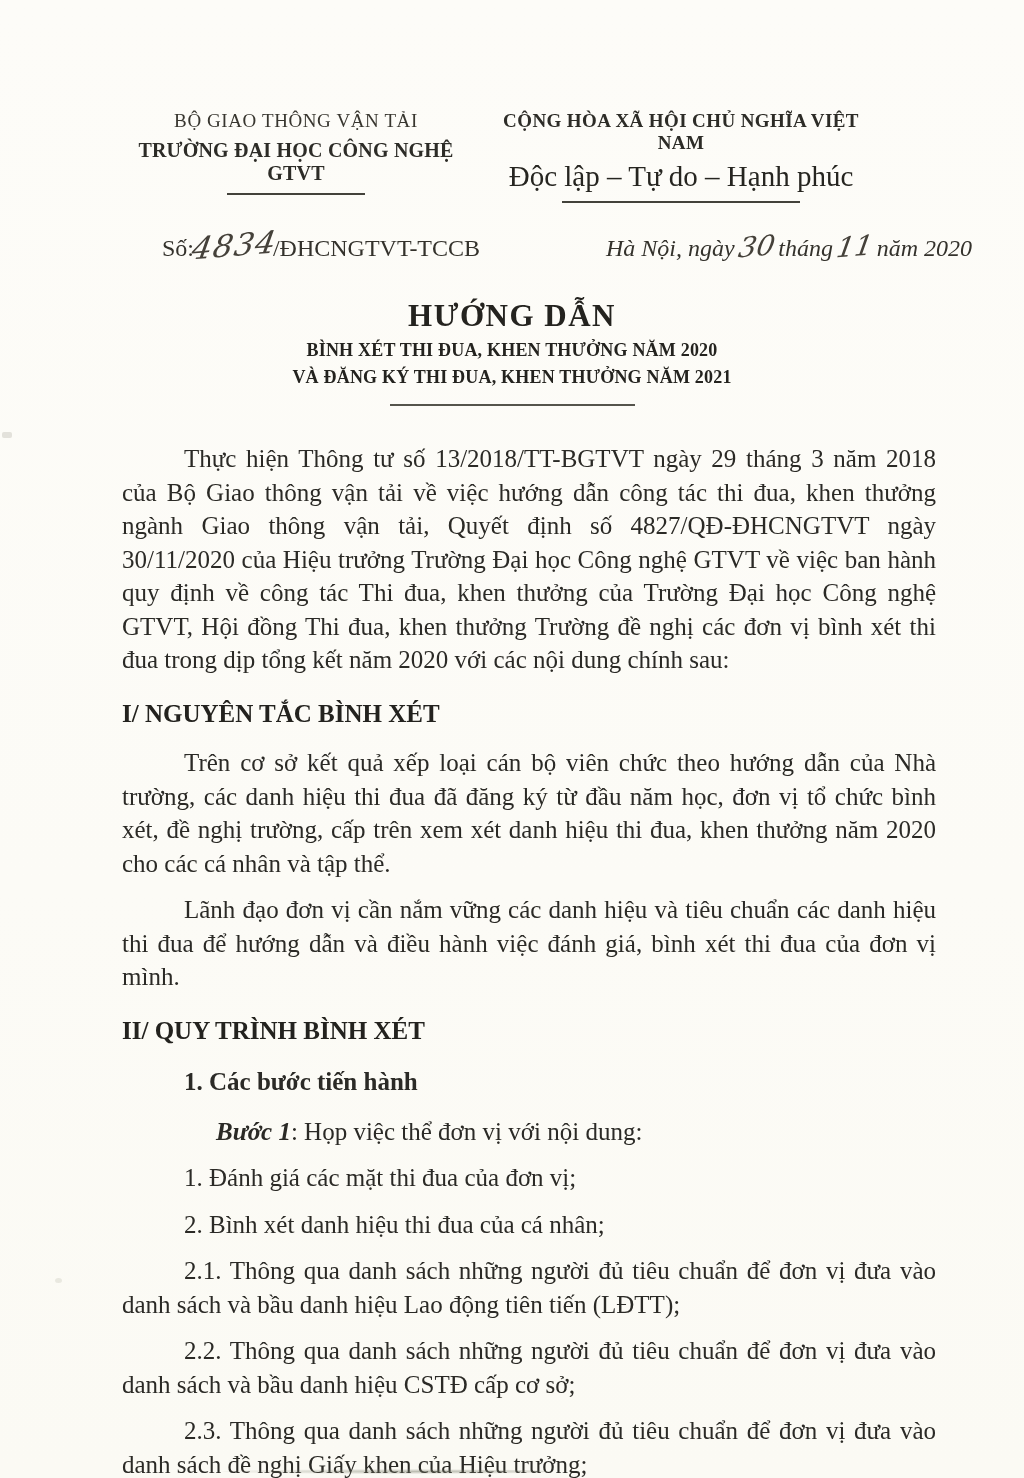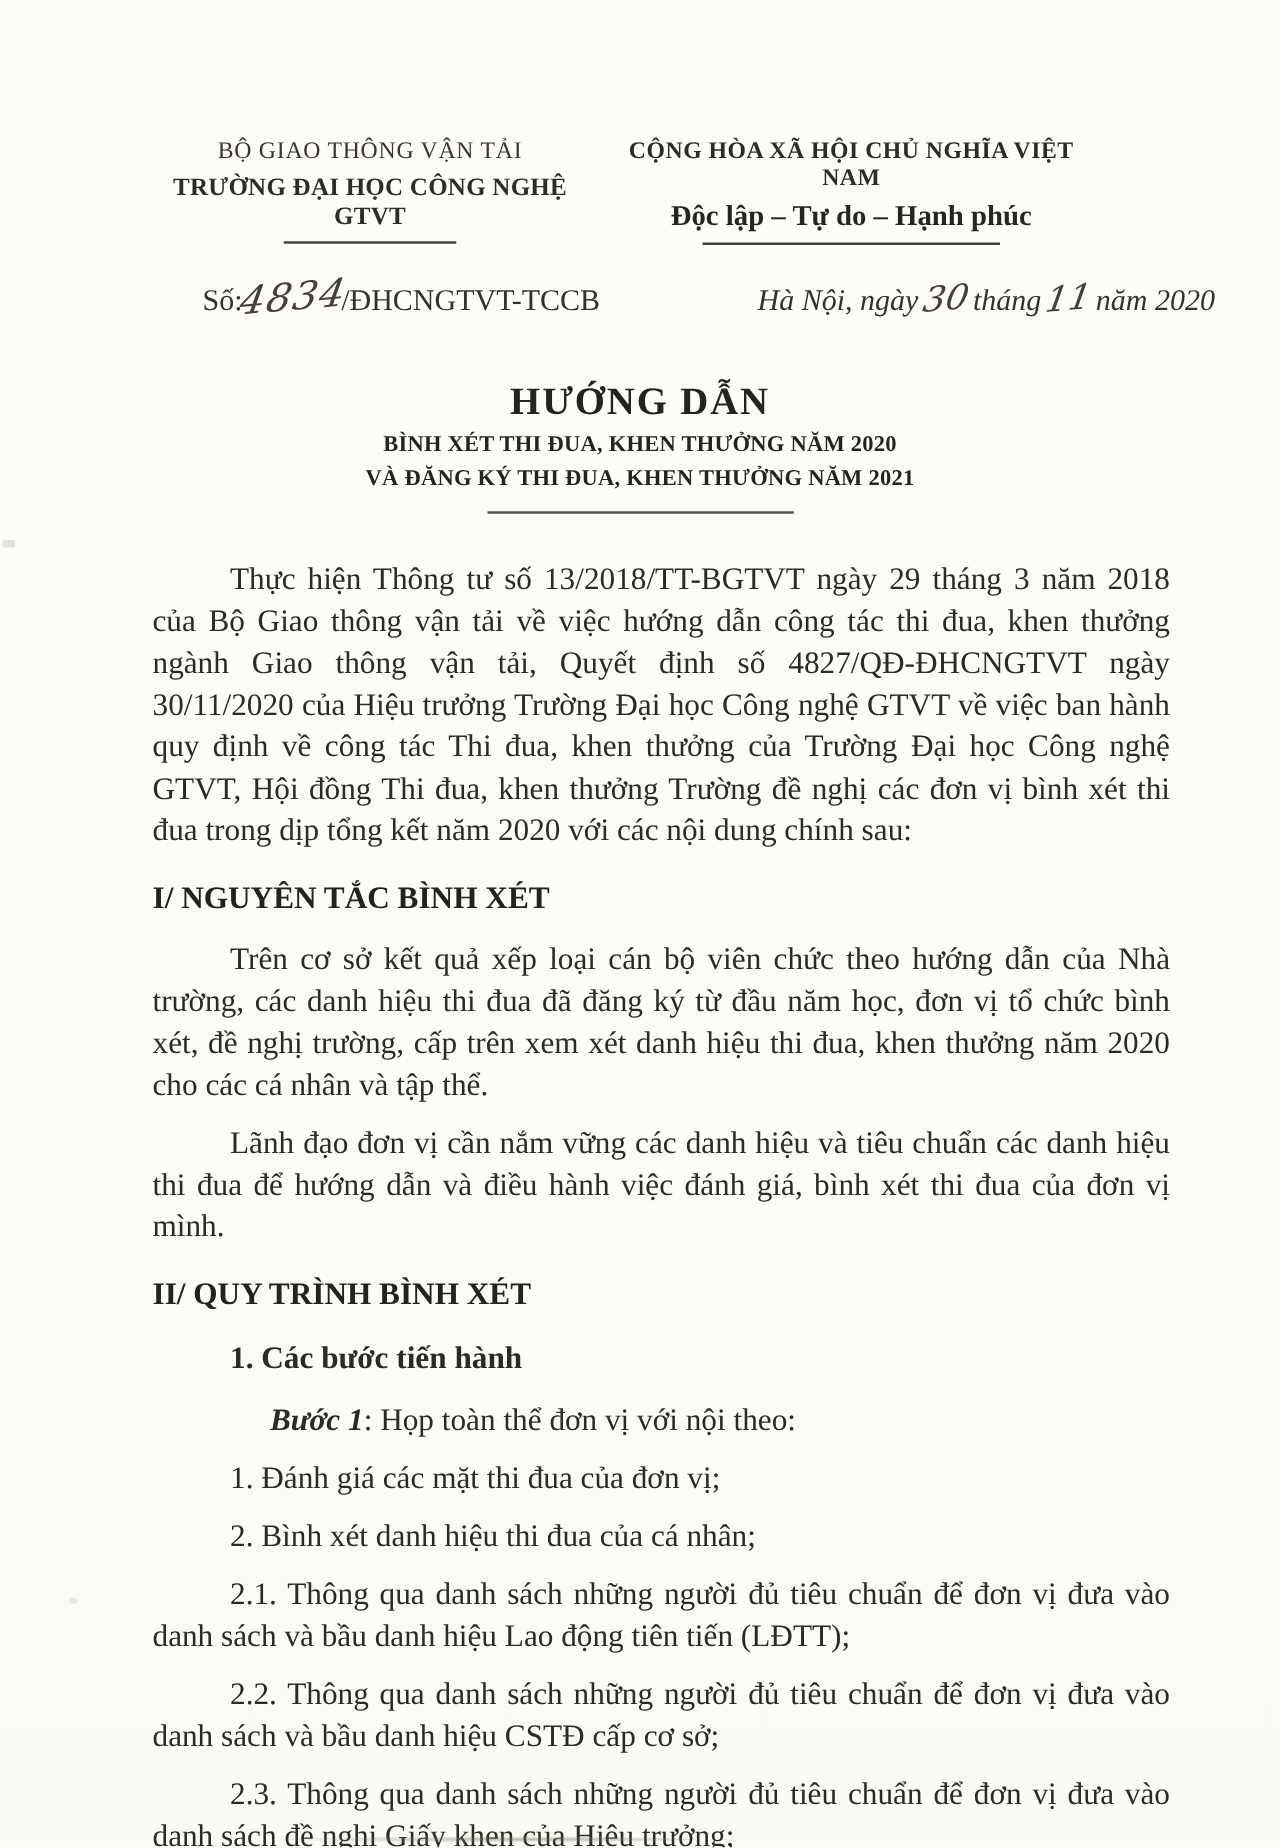--- a/index.html
+++ b/index.html
@@ -41,22 +41,22 @@
     color: #2d2c27;
   }
   .hdr-line1-right {
     font-size: 19px;
     font-weight: bold;
     letter-spacing: 0.4px;
     color: #2d2c27;
     text-align: center;
   }
   .hdr-line2-right {
-    font-size: 23px;
-    font-weight: bold;
+    font-size: 29px;
+    font-weight: normal;
     margin-top: 6px;
     color: #262520;
   }
   .rule {
     height: 2px;
     background: #43423b;
     margin: 8px auto 0 auto;
   }
   .rule-left  { width: 138px; }
   .rule-right { width: 238px; }
@@ -95,21 +95,21 @@
     white-space: nowrap;
   }
   .hw-day, .hw-month {
     font-size: 28px;
     margin: 0 4px;
     line-height: 0;
   }
 
   
   .title-block {
-    margin-top: 48px;
+    margin-top: 36px;
     text-align: center;
   }
   .title-main {
     font-size: 31px;
     font-weight: bold;
     letter-spacing: 1.5px;
     color: #24231f;
   }
   .title-sub {
     font-size: 18px;
@@ -223,21 +223,21 @@
 
     <p class="para">Thực hiện Thông tư số 13/2018/TT-BGTVT ngày 29 tháng 3 năm 2018 của Bộ Giao thông vận tải về việc hướng dẫn công tác thi đua, khen thưởng ngành Giao thông vận tải, Quyết định số 4827/QĐ-ĐHCNGTVT ngày 30/11/2020 của Hiệu trưởng Trường Đại học Công nghệ GTVT về việc ban hành quy định về công tác Thi đua, khen thưởng của Trường Đại học Công nghệ GTVT, Hội đồng Thi đua, khen thưởng Trường đề nghị các đơn vị bình xét thi đua trong dịp tổng kết năm 2020 với các nội dung chính sau:</p>
 
     <p class="para section-heading">I/ NGUYÊN TẮC BÌNH XÉT</p>
     <p class="para">Trên cơ sở kết quả xếp loại cán bộ viên chức theo hướng dẫn của Nhà trường, các danh hiệu thi đua đã đăng ký từ đầu năm học, đơn vị tổ chức bình xét, đề nghị trường, cấp trên xem xét danh hiệu thi đua, khen thưởng năm 2020 cho các cá nhân và tập thể.</p>
     <p class="para">Lãnh đạo đơn vị cần nắm vững các danh hiệu và tiêu chuẩn các danh hiệu thi đua để hướng dẫn và điều hành việc đánh giá, bình xét thi đua của đơn vị mình.</p>
 
     <p class="para section-heading">II/ QUY TRÌNH BÌNH XÉT</p>
     <p class="para sub-heading">1. Các bước tiến hành</p>
 
-    <p class="para"><span class="step-label">Bước 1</span><span>: Họp toàn thể đơn vị với nội theo:</span></p>
+    <p class="para"><span class="step-label">Bước 1</span><span>: Họp việc thể đơn vị với nội dung:</span></p>
 
     <p class="para">1. Đánh giá các mặt thi đua của đơn vị;</p>
     <p class="para">2. Bình xét danh hiệu thi đua của cá nhân;</p>
     <p class="para">2.1. Thông qua danh sách những người đủ tiêu chuẩn để đơn vị đưa vào danh sách và bầu danh hiệu Lao động tiên tiến (LĐTT);</p>
     <p class="para">2.2. Thông qua danh sách những người đủ tiêu chuẩn để đơn vị đưa vào danh sách và bầu danh hiệu CSTĐ cấp cơ sở;</p>
     <p class="para">2.3. Thông qua danh sách những người đủ tiêu chuẩn để đơn vị đưa vào danh sách đề nghị Giấy khen của Hiệu trưởng;</p>
 
   </div>
 
   <div class="artifact artifact-bottom"></div>

